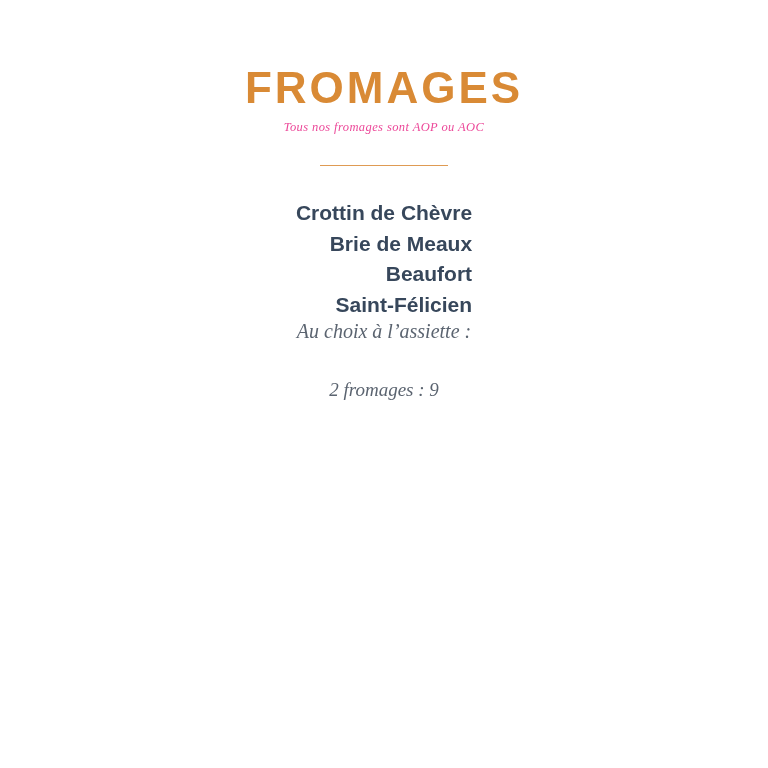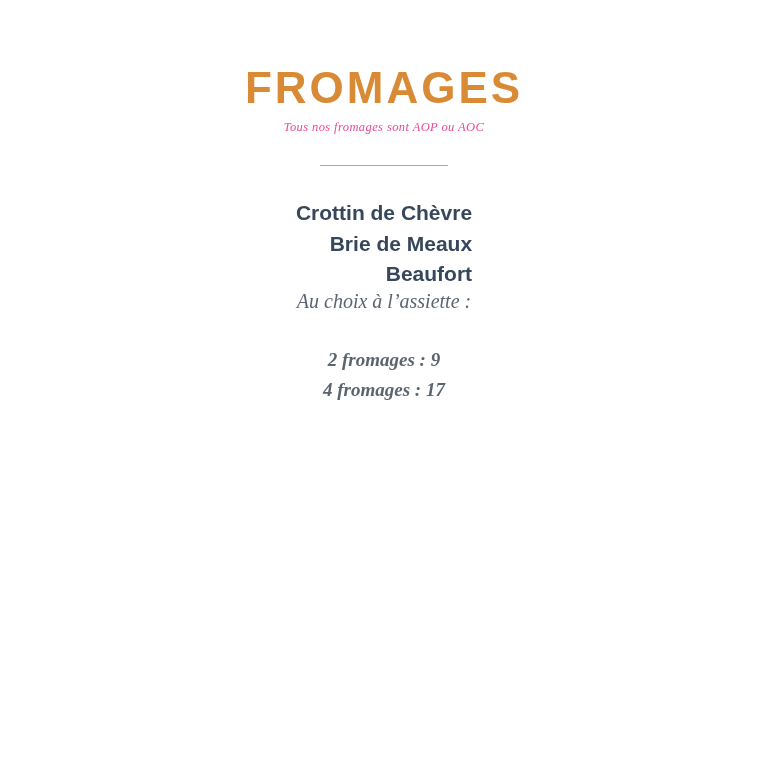--- a/index.html
+++ b/index.html
@@ -68,21 +68,20 @@
     font-style: italic;
     font-size: 20px;
     color: #5b6470;
     text-align: center;
   }
   .price-list {
     margin-top: 32px;
     display: flex;
     flex-direction: column;
     align-items: center;
-    font-weight: bold;
   }
   .price-item {
     font-family: "Liberation Serif", serif;
     font-style: italic;
     font-size: 19px;
     color: #5b6470;
     line-height: 30.5px;
     text-align: center;
     white-space: nowrap;
   }
@@ -95,22 +94,22 @@
   <div class="title">FROMAGES</div>
 
   <div class="subtitle">Tous nos fromages sont AOP ou AOC</div>
 
   <div class="rule"></div>
 
   <div class="cheese-list">
     <div class="cheese-item">Crottin de Chèvre</div>
     <div class="cheese-item">Brie de Meaux</div>
     <div class="cheese-item">Beaufort</div>
+    <div class="cheese-item">Saint-Félicien</div>
   </div>
 
   <div class="choice-line">Au choix à l’assiette :</div>
 
   <div class="price-list">
     <div class="price-item">2 fromages : 9</div>
-    <div class="price-item">4 fromages : 17</div>
   </div>
 
 </div>
 
 </body></html>

